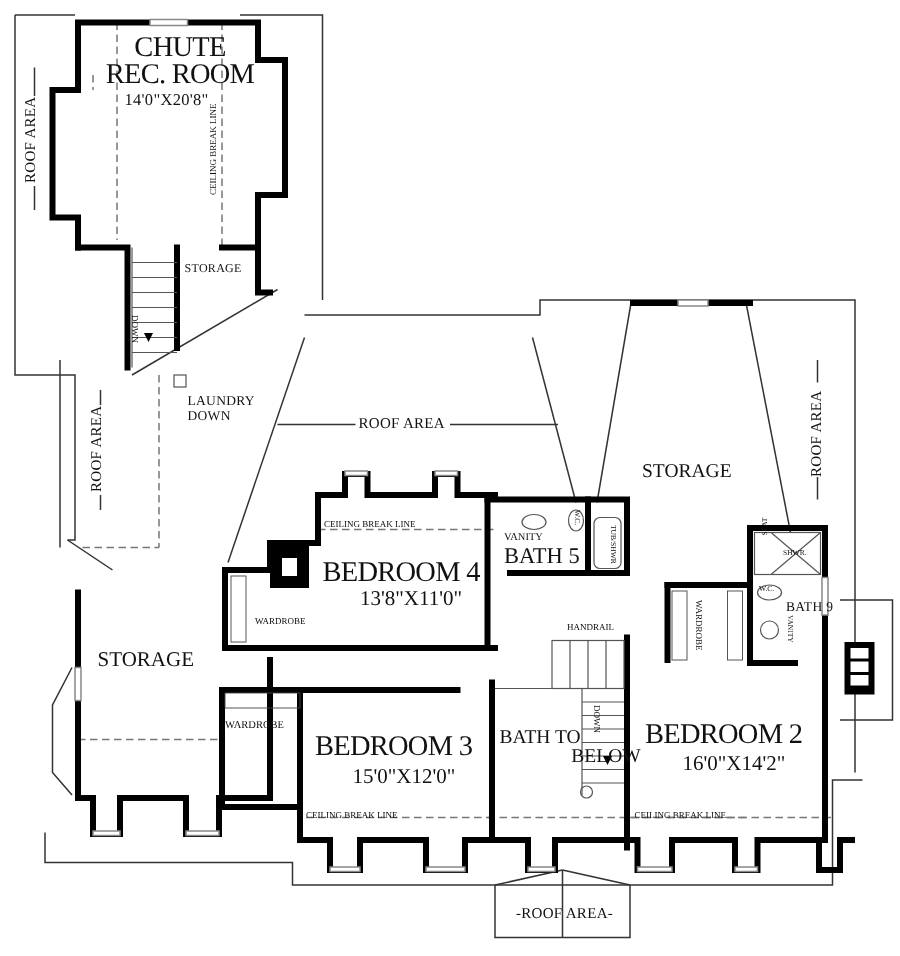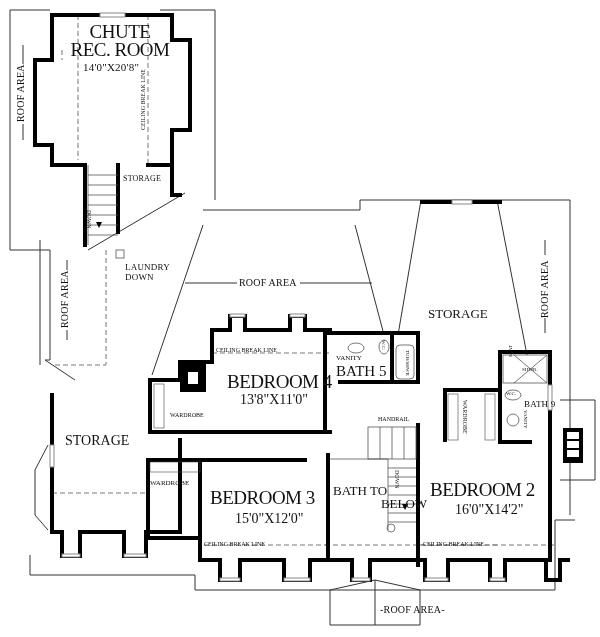--- a/index.html
+++ b/index.html
@@ -194,21 +194,21 @@
 <div class="label sm" style="left:125px;top:263px;font-size:9px;">LAUNDRY</div>
 <div class="label sm" style="left:125px;top:273px;font-size:9px;">DOWN</div>
 <div class="label sm" style="left:239px;top:278px;font-size:10px;">ROOF AREA</div>
 <div class="label med" style="left:428px;top:307px;">STORAGE</div>
 <div class="label sm vert" style="left:540px;top:318px;transform:rotate(-90deg);font-size:10px;">ROOF AREA</div>
 
 <div class="label tiny" style="left:216px;top:347px;">CEILING BREAK LINE</div>
 <div class="label tiny" style="left:336px;top:355px;font-size:7px;">VANITY</div>
 <div class="label tiny vert" style="left:386px;top:340px;transform:rotate(90deg);font-size:5px;">W.C.</div>
 <div class="label tiny vert" style="left:410px;top:350px;transform:rotate(90deg);font-size:5px;">TUB/SHWR</div>
-<div class="label big" style="left:227px;top:372px;">BEDROOM 4</div>
+<div class="label big" style="left:215px;top:372px;">BEDROOM 4</div>
 <div class="label dim" style="left:240px;top:393px;">13'8"X11'0"</div>
 <div class="label med" style="left:336px;top:364px;font-size:15px;">BATH 5</div>
 <div class="label tiny" style="left:170px;top:412px;">WARDROBE</div>
 
 <div class="label tiny" style="left:378px;top:416px;">HANDRAIL</div>
 <div class="label tiny vert" style="left:400px;top:470px;transform:rotate(90deg);">DOWN</div>
 
 <div class="label tiny vert" style="left:468px;top:400px;transform:rotate(90deg);">WARDROBE</div>
 <div class="label tiny vert" style="left:508px;top:357px;transform:rotate(-90deg);font-size:5px;">SEAT</div>
 <div class="label tiny" style="left:522px;top:367px;font-size:5px;">SHWR.</div>
@@ -222,13 +222,13 @@
 <div class="label dim" style="left:235px;top:512px;">15'0"X12'0"</div>
 <div class="label tiny" style="left:204px;top:541px;">CEILING BREAK LINE</div>
 
 <div class="label med ctr" style="left:330px;top:484px;width:60px;">BATH TO</div>
 <div class="label med ctr" style="left:330px;top:497px;width:60px;padding-left:44px;">BELOW</div>
 
 <div class="label big" style="left:430px;top:480px;">BEDROOM 2</div>
 <div class="label dim" style="left:455px;top:503px;">16'0"X14'2"</div>
 <div class="label tiny" style="left:423px;top:541px;">CEILING BREAK LINE</div>
 
-<div class="label sm" style="left:344px;top:605px;font-size:10px;margin-left:36px;">-ROOF AREA-</div>
+<div class="label sm" style="left:344px;top:605px;font-size:10px;">-ROOF AREA-</div>
 
 </body></html>

